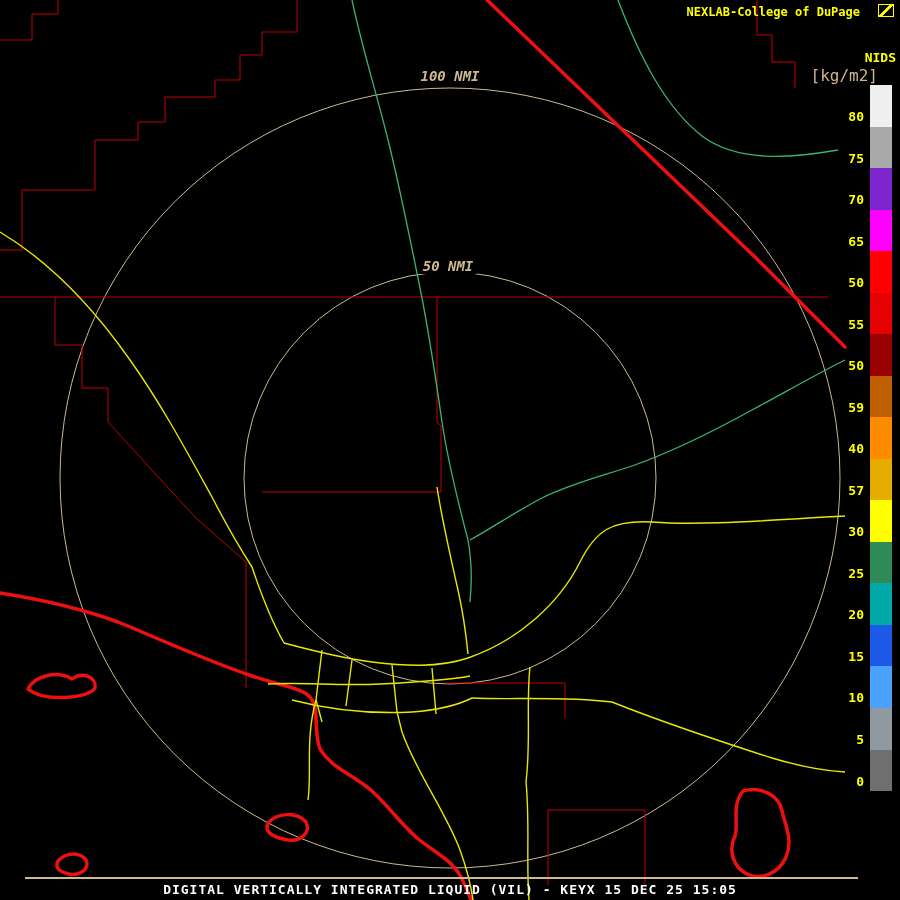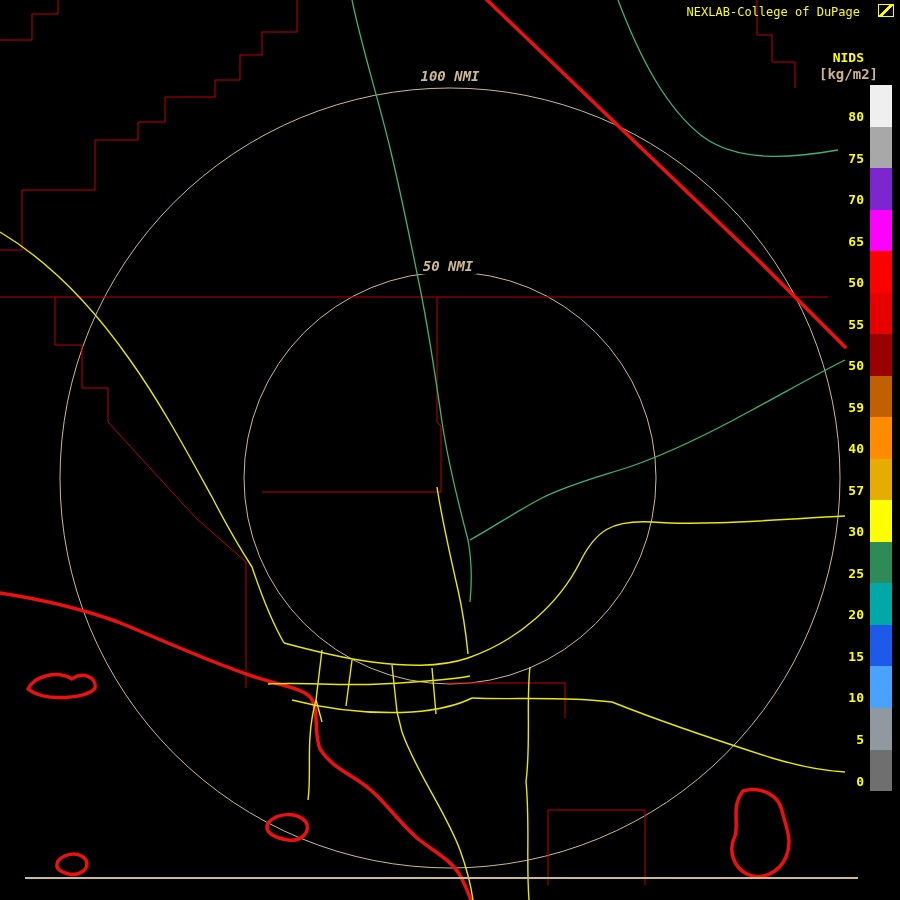--- a/index.html
+++ b/index.html
@@ -7,26 +7,26 @@
   body { width:900px; height:900px; overflow:hidden; font-family:"DejaVu Sans Mono", monospace; }
   #app { position:relative; width:900px; height:900px; background:var(--background,#000); }
   svg#map { position:absolute; left:0; top:0; }
 
   .county { stroke:var(--county,#c00000); stroke-width:1; fill:none; }
   .thick  { stroke:var(--interstate,#ee1010); stroke-width:3.5; fill:none; stroke-linejoin:round; stroke-linecap:round; }
   .hwy    { stroke:var(--highway,#e8e800); stroke-width:1.4; fill:none; }
   .river  { stroke:var(--river,#3cb371); stroke-width:1.3; fill:none; }
   .ring   { stroke:var(--ring,#cdb992); stroke-width:1; fill:none; }
 
-  .hdr-source { position:absolute; top:5px; right:40px; color:var(--header_text,#ff0); font-size:12px; font-weight:normal; }
+  .hdr-source { position:absolute; top:5px; right:40px; color:var(--header_text,#ff0); font-size:12px; font-weight:bold; }
   .hdr-icon { position:absolute; top:4px; right:6px; width:16px; height:13px;
               border:1px solid var(--header_text,#ff0);
               background:linear-gradient(135deg, transparent 42%, var(--header_text,#ff0) 42%, var(--header_text,#ff0) 58%, transparent 58%); }
-  .hdr-nids { position:absolute; top:50px; right:36px; color:var(--header_text,#ff0); font-size:13px; font-weight:bold;margin-left:36px; }
-  .hdr-units { position:absolute; top:66px; right:22px; color:var(--units_text,#d2b48c); font-size:14px; font-weight:bold; }
+  .hdr-nids { position:absolute; top:50px; right:4px; color:var(--header_text,#ff0); font-size:13px; font-weight:bold;margin-left:36px; }
+  .hdr-units { position:absolute; top:66px; right:22px; color:var(--units_text,#d2b48c); font-size:16px; font-weight:normal; }
 
   #colorbar { position:absolute; left:870px; top:85px; width:22px; height:706px; display:flex; flex-direction:column; }
   .cb-seg { flex:1; }
   #cb-labels { position:absolute; left:818px; top:96px; width:46px; height:706px; display:flex; flex-direction:column; }
   .cb-label { flex:1; text-align:right; color:var(--header_text,#ff0); font-size:13px; font-weight:bold; line-height:41.5px; }
 
   .ring-label { position:absolute; color:var(--ring,#cdb992); font-size:14px; font-weight:bold; font-style:italic;
                 background:#000; padding:0 3px; transform:translateX(-50%); white-space:nowrap; }
   #ring-label-outer { left:450px; top:68px; }
   #ring-label-inner { left:448px; top:258px; }
@@ -133,14 +133,15 @@
       <div class="cb-label">15</div>
       <div class="cb-label">10</div>
       <div class="cb-label">5</div>
       <div class="cb-label">0</div>
     </div>
 
   <div class="ring-label" id="ring-label-outer">100 NMI</div>
   <div class="ring-label" id="ring-label-inner">50 NMI</div>
 
   <div id="footer-rule"></div>
+  <div id="footer-title">DIGITAL VERTICALLY INTEGRATED LIQUID (VIL) - KEYX 15 DEC 25 15:05</div>
 
 </div>
 
 </body></html>

